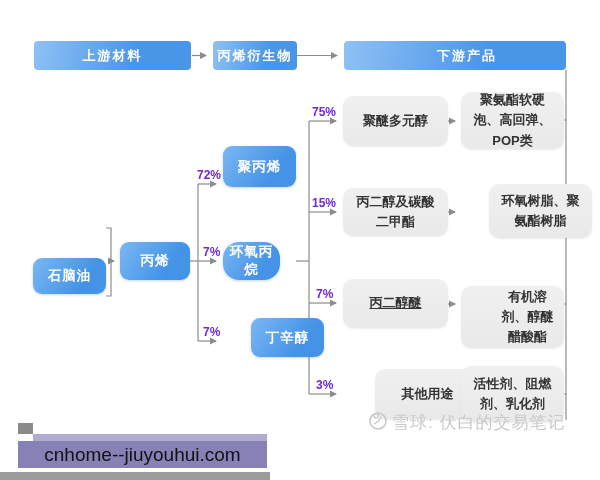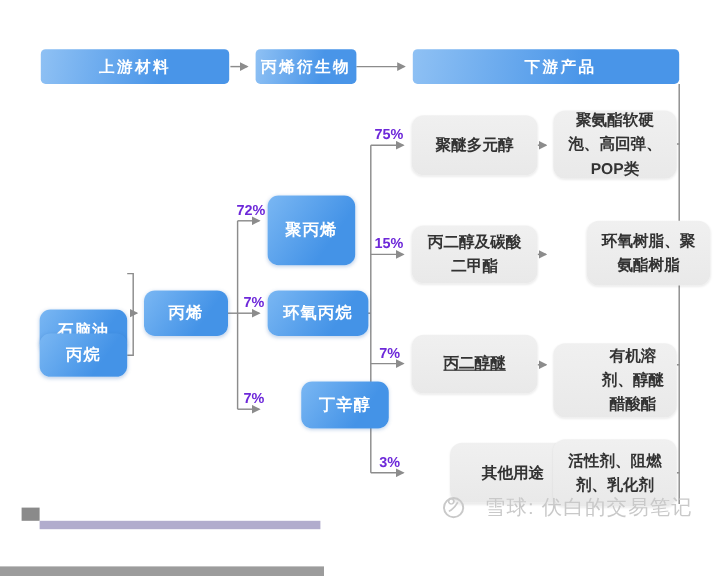--- a/index.html
+++ b/index.html
@@ -21,22 +21,22 @@
     color:#ffffff;font-weight:700;border-radius:4px;
     font-size:13px;letter-spacing:2px;z-index:2;
   }
   .gray{
     background:linear-gradient(180deg,#f0f0f0 0%,#e9e9e9 100%);
     color:#333333;font-weight:700;border-radius:10px;
     font-size:13px;line-height:1.55;padding:4px 8px;
     box-shadow:0 1px 2px rgba(0,0,0,.08);
   }
   .pct{position:absolute;font-size:12px;font-weight:700;color:#6d28d9;z-index:2;}
-  .watermark{position:absolute;left:368px;top:411px;display:flex;align-items:center;
-    gap:16px;color:#c9c9c9;font-size:17px;z-index:2;letter-spacing:1px;}
+  .watermark{position:absolute;left:368px;top:411px;display:flex;
+    gap:4px;color:#c9c9c9;font-size:17px;z-index:2;letter-spacing:1px;}
   .wm-logo{width:20px;height:20px;}
   .footer-square{position:absolute;left:18px;top:423px;width:15px;height:11px;
     background:#8a8a8a;z-index:3;}
   .footer-strip{position:absolute;left:33px;top:434px;width:234px;height:7px;
     background:#b1accd;z-index:3;}
   .footer-bar{position:absolute;left:18px;top:441px;width:249px;height:27px;
     background:#8781b5;z-index:3;display:flex;align-items:center;justify-content:center;
     color:#111111;font-size:19px;}
   .footer-bottom{position:absolute;left:0;top:472px;width:270px;height:8px;
     background:#9c9c9c;z-index:3;}
@@ -84,29 +84,28 @@
       <path d="M564,304 L566,304"></path>
       <path d="M564,394 L566,394"></path>
     </g>
   </svg>
 
   <div class="node hdr" style="left:34px;top:41px;width:157px;height:29px;">上游材料</div>
   <div class="node hdr" style="left:213px;top:41px;width:84px;height:29px;">丙烯衍生物</div>
   <div class="node hdr" style="left:344px;top:41px;width:222px;height:29px;padding-left:24px;">下游产品</div>
 
   <div class="node blue" style="left:33px;top:210px;width:73px;height:36px;margin-top:48px;">石脑油</div>
-  <div class="node blue" style="left:33px;top:278px;width:73px;height:36px;">丙烷</div>
 
   <div class="node blue" style="left:120px;top:242px;width:70px;height:38px;">丙烯</div>
 
   <div class="pct" style="left:197px;top:168px;">72%</div>
-  <div class="node blue" style="left:223px;top:163px;width:73px;height:58px;text-align:right;">聚丙烯</div>
+  <div class="node blue" style="left:223px;top:146px;width:73px;height:41px;text-align:right;">聚丙烯</div>
 
   <div class="pct" style="left:203px;top:245px;">7%</div>
-  <div class="node blue" style="left:223px;top:242px;width:84px;height:38px;">环氧丙烷</div>
+  <div class="node blue" style="left:223px;top:242px;width:57px;height:38px;border-radius:16px;">环氧丙烷</div>
 
   <div class="pct" style="left:203px;top:325px;">7%</div>
   <div class="node blue" style="left:223px;top:318px;width:73px;height:39px;margin-left:28px;">丁辛醇</div>
 
   <div class="pct" style="left:312px;top:105px;">75%</div>
   <div class="node gray" style="left:343px;top:96px;width:105px;height:50px;">聚醚多元醇</div>
 
   <div class="pct" style="left:312px;top:196px;">15%</div>
   <div class="node gray" style="left:343px;top:188px;width:105px;height:48px;">丙二醇及碳酸二甲酯</div>
 
@@ -124,15 +123,18 @@
   <div class="watermark">
     <svg class="wm-logo" viewBox="0 0 20 20">
       <circle cx="10" cy="10" r="8" fill="none" stroke="#c9c9c9" stroke-width="1.6"></circle>
       <path d="M6,13 C9,12 12,8 13.5,5.5 M8,7 a2.2,2.2 0 1 1 0.1,0" fill="none" stroke="#c9c9c9" stroke-width="1.4"></path>
     </svg>
     <span>雪球: 伏白的交易笔记</span>
   </div>
 
   <div class="footer-square"></div>
   <div class="footer-strip"></div>
+  <div class="footer-bar">
+    <span>cnhome--jiuyouhui.com</span>
+  </div>
   <div class="footer-bottom"></div>
 
 </div>
 
 </body></html>

